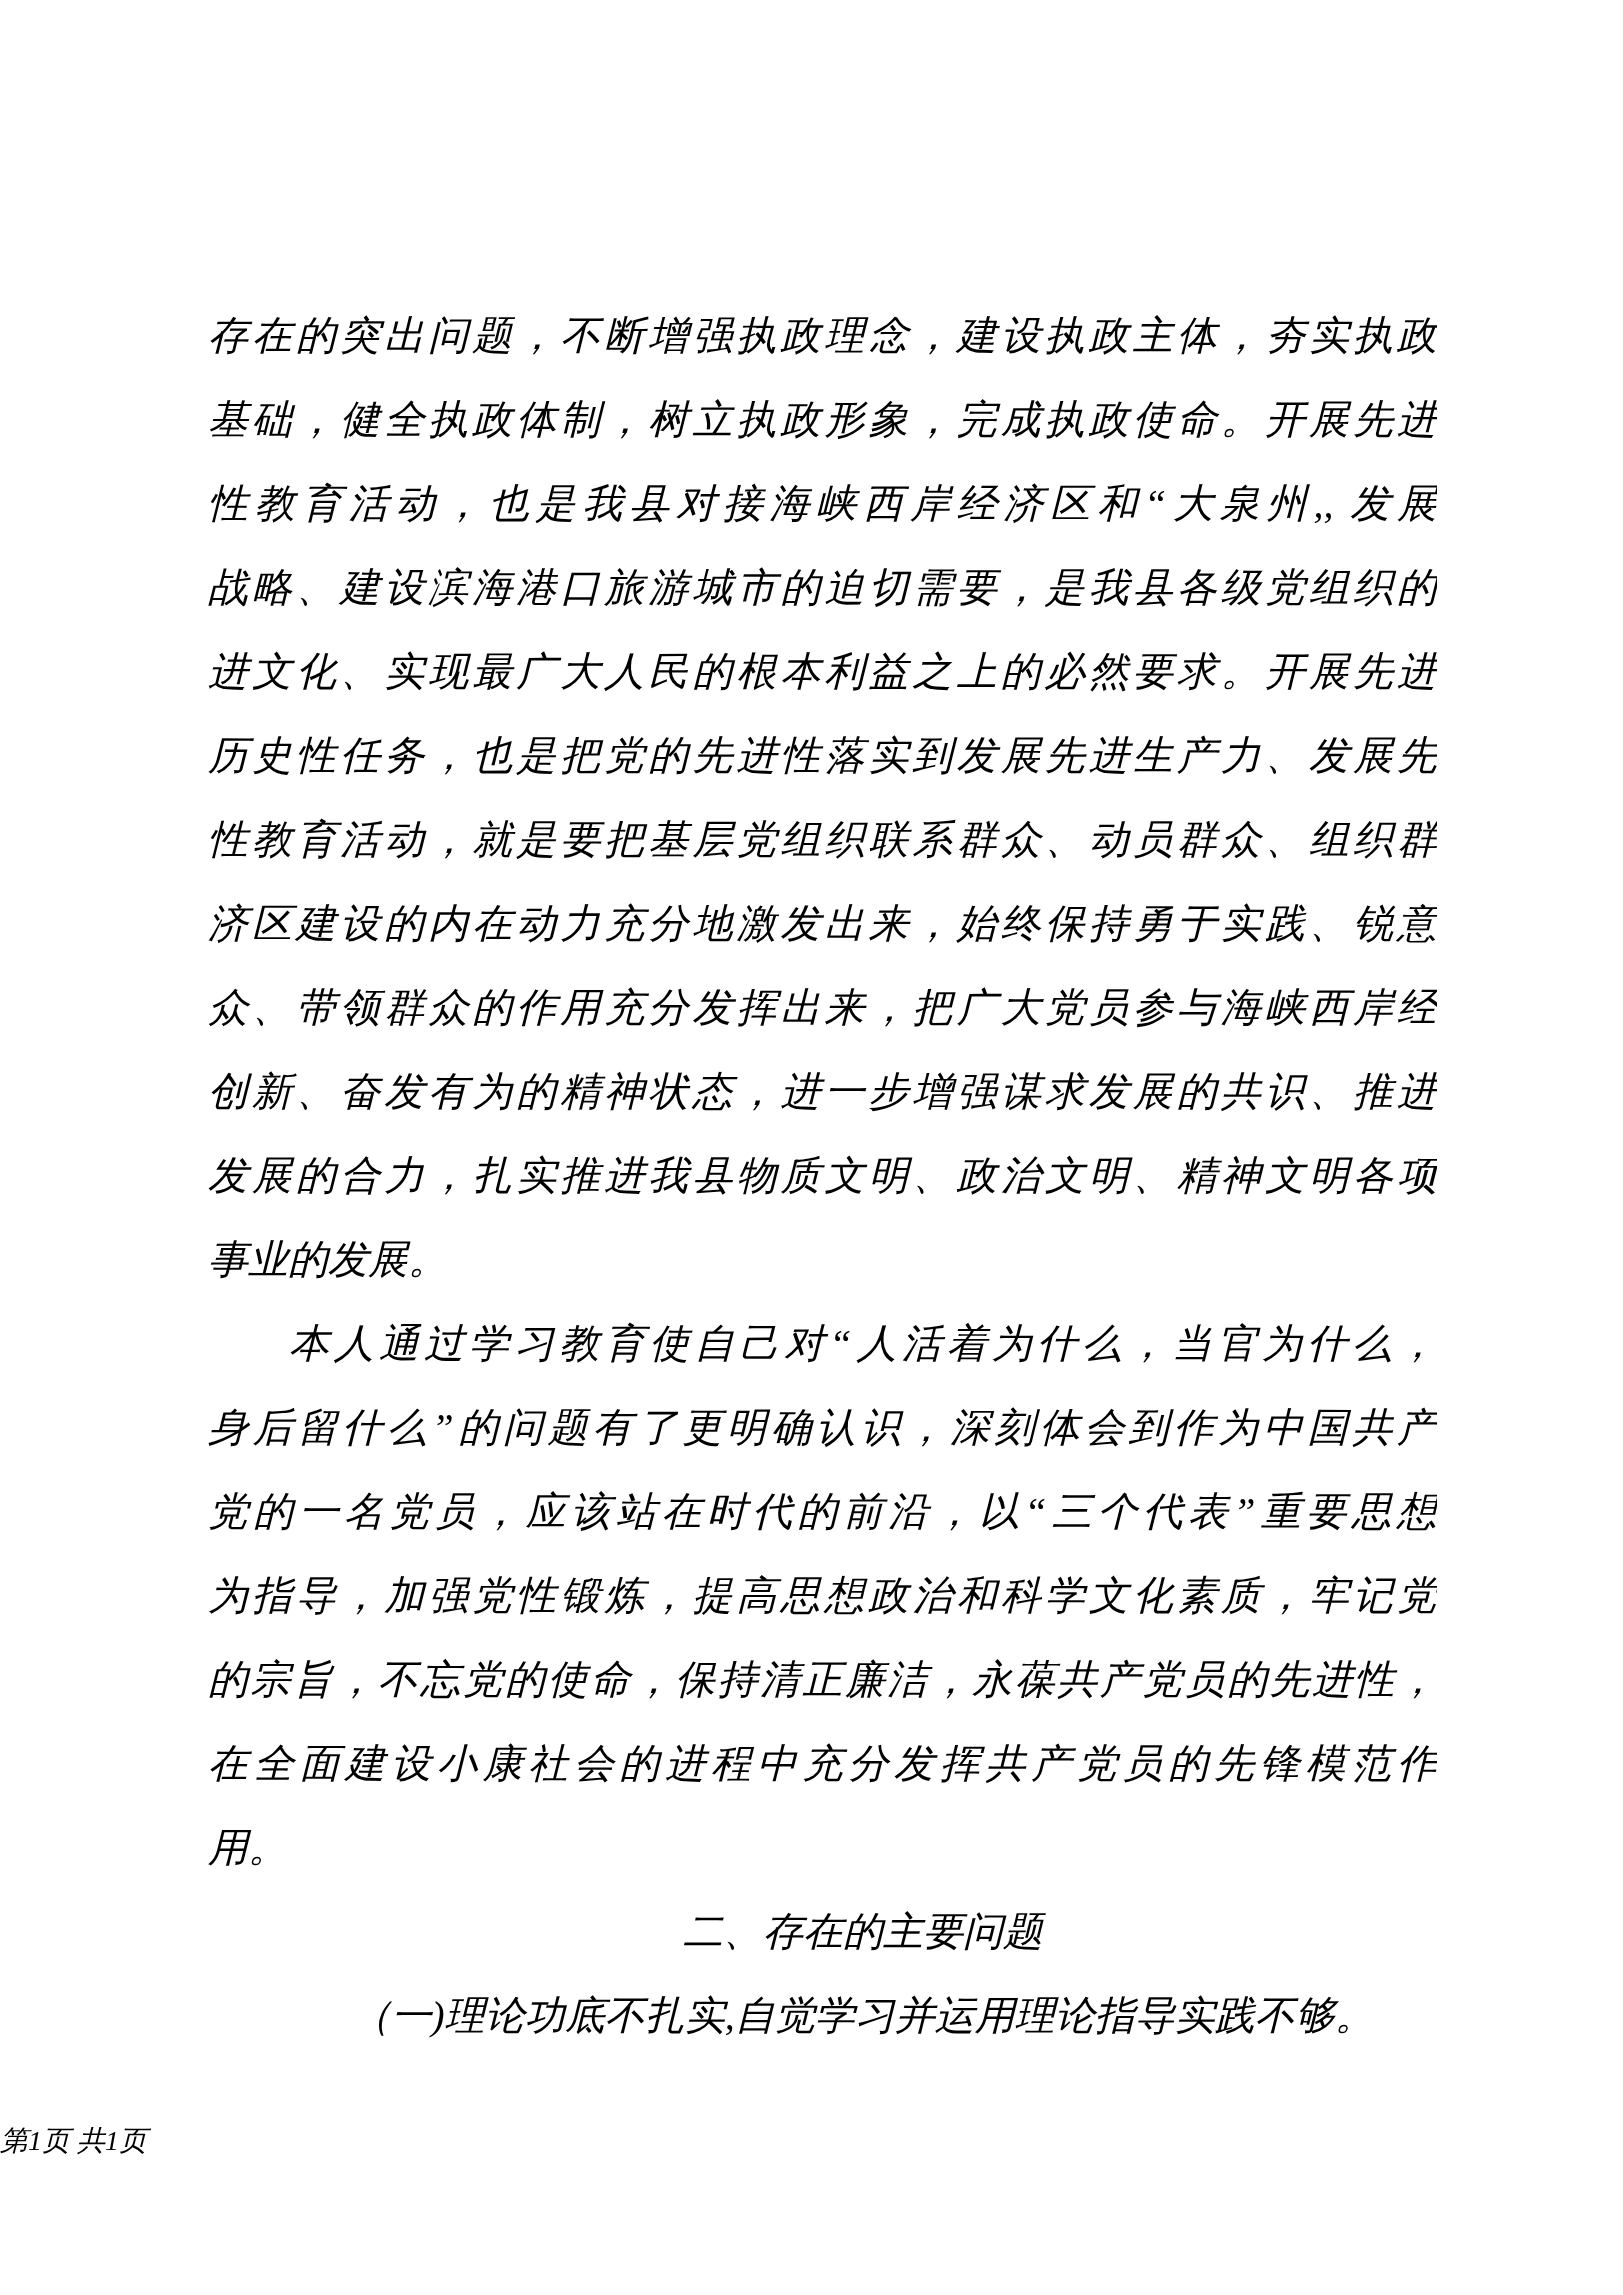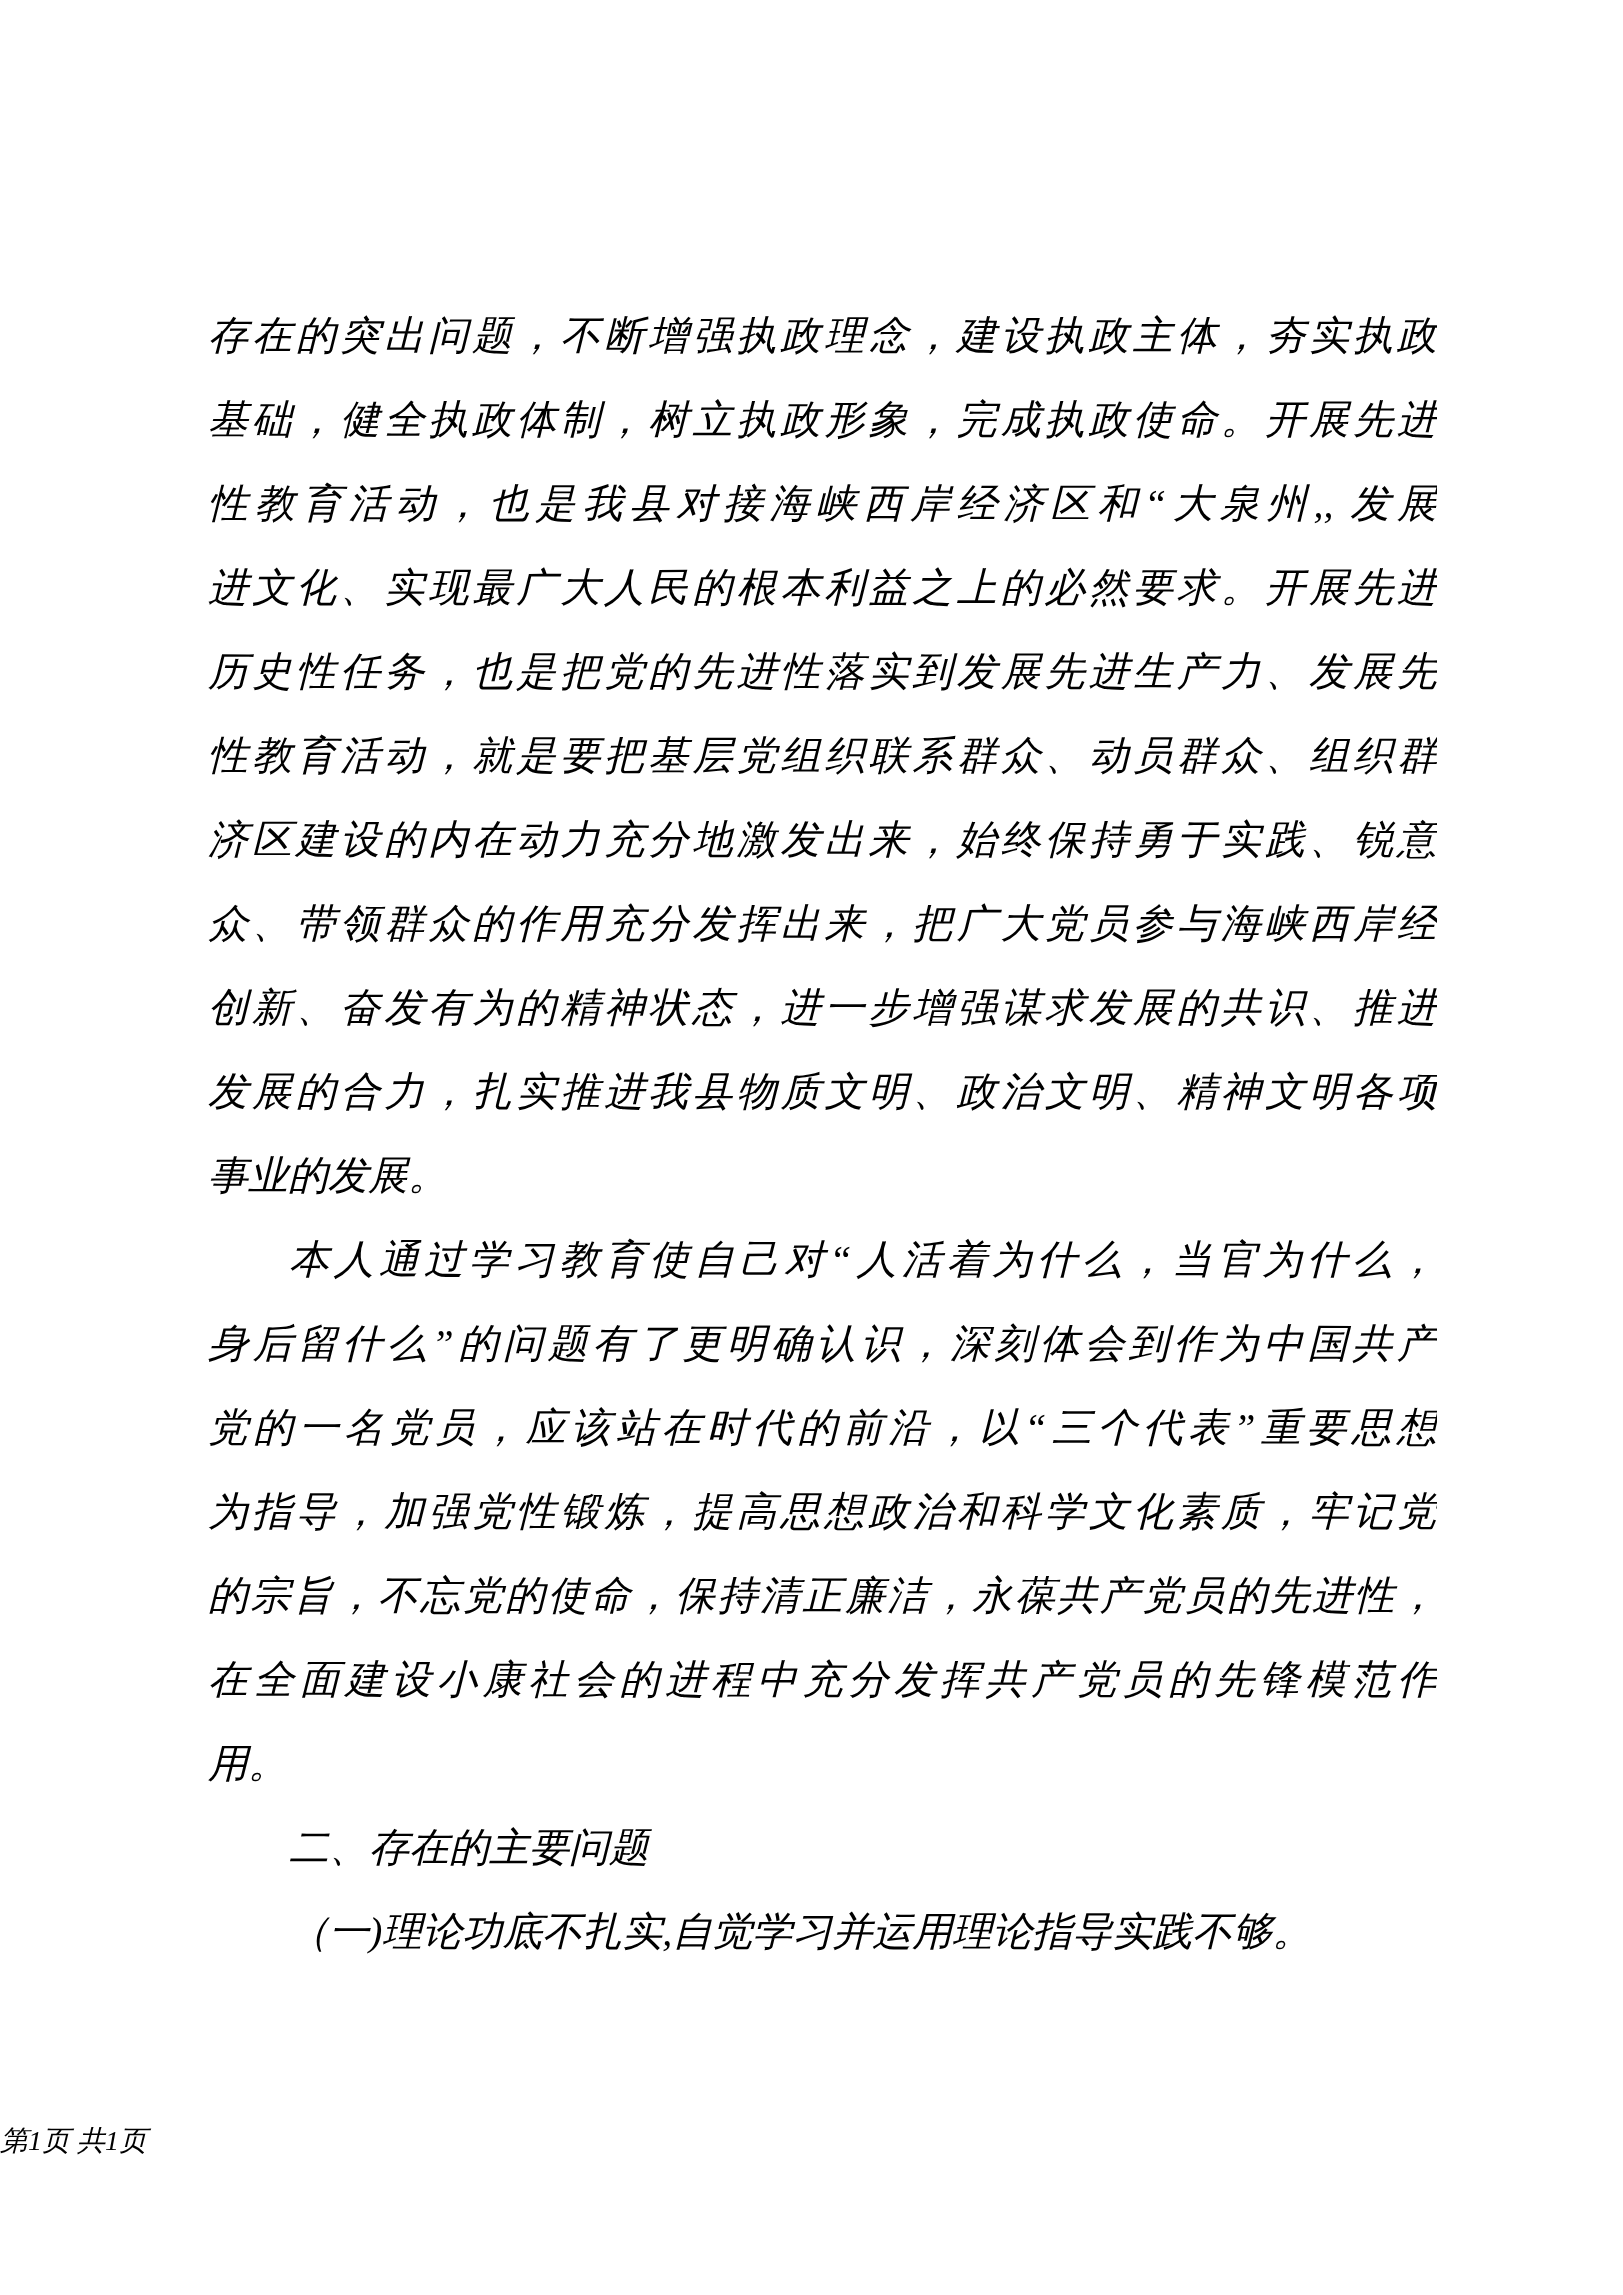--- a/index.html
+++ b/index.html
@@ -29,40 +29,42 @@
     font-style: italic; 
     text-align: left;
     overflow: hidden;
   }
   .line.fill {
     text-align: justify;
     text-align-last: justify;
   }
   .line.indent {
     padding-left: 81px; 
+    text-align: center;
   }
   .footer {
     position: absolute;
     left: 0;
     top: 2113px;
     width: 100%;
     text-align: left;
     font-size: 28px;
     line-height: 56px;
     font-style: italic;
   }
 </style>
 </head>
 <body>
 
 <div class="page">
   <div class="content">
       <div class="line fill">存在的突出问题，不断增强执政理念，建设执政主体，夯实执政</div>
       <div class="line fill">基础，健全执政体制，树立执政形象，完成执政使命。开展先进</div>
       <div class="line fill">性教育活动，也是我县对接海峡西岸经济区和“大泉州,, 发展</div>
+      <div class="line fill">战略、建设滨海港口旅游城市的迫切需要，是我县各级党组织的</div>
       <div class="line fill">进文化、实现最广大人民的根本利益之上的必然要求。开展先进</div>
       <div class="line fill">历史性任务，也是把党的先进性落实到发展先进生产力、发展先</div>
       <div class="line fill">性教育活动，就是要把基层党组织联系群众、动员群众、组织群</div>
       <div class="line fill">济区建设的内在动力充分地激发出来，始终保持勇于实践、锐意</div>
       <div class="line fill">众、带领群众的作用充分发挥出来，把广大党员参与海峡西岸经</div>
       <div class="line fill">创新、奋发有为的精神状态，进一步增强谋求发展的共识、推进</div>
       <div class="line fill">发展的合力，扎实推进我县物质文明、政治文明、精神文明各项</div>
       <div class="line">事业的发展。</div>
       <div class="line fill indent">本人通过学习教育使自己对“人活着为什么，当官为什么，</div>
       <div class="line fill">身后留什么”的问题有了更明确认识，深刻体会到作为中国共产</div>

